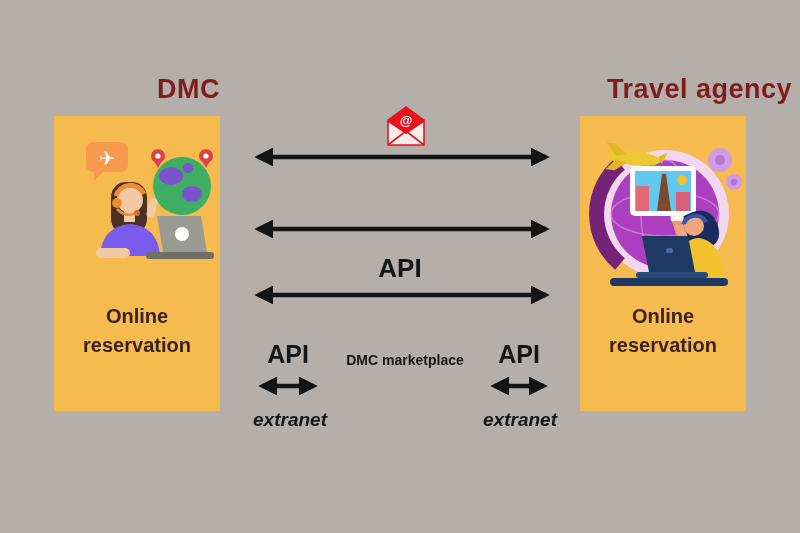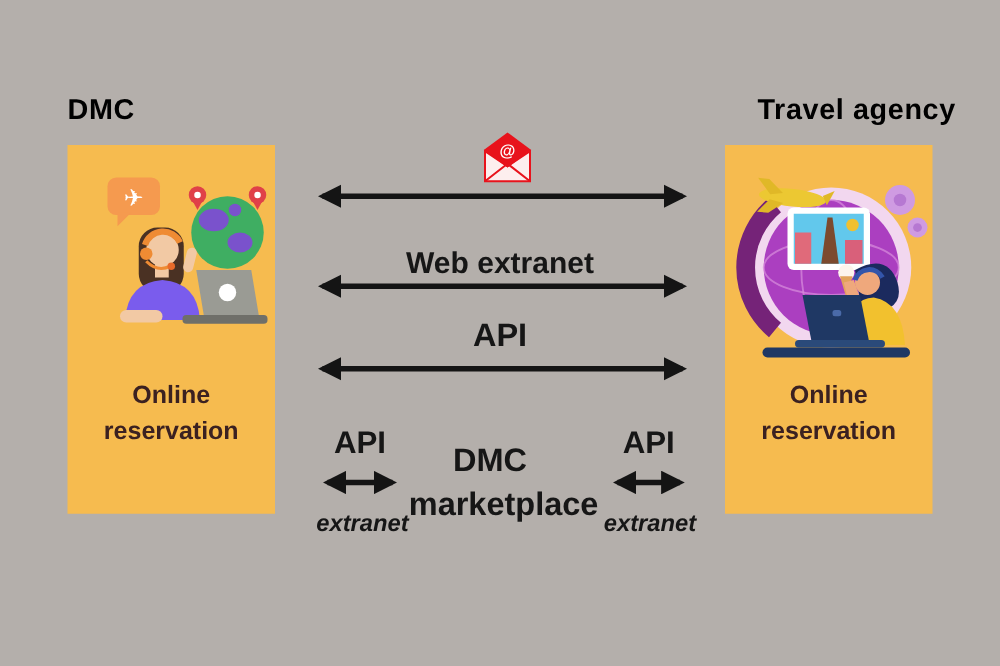--- a/index.html
+++ b/index.html
@@ -1,28 +1,28 @@
 <!DOCTYPE html>
 <html><head>
 <meta charset="utf-8">
 <style>
   html,body{margin:0;padding:0;}
   body{font-family:"Liberation Sans",sans-serif;background:#b4afab;}
   .canvas{position:relative;width:800px;height:533px;background:#b4afab;overflow:hidden;}
   .abs{position:absolute;}
-  .entity-title{font-size:23px;font-weight:bold;color:#000000;text-align:left;letter-spacing:.5px;}
+  .entity-title{font-size:27px;font-weight:bold;color:#7f1d1d;text-align:right;letter-spacing:.5px;}
   .entity-box{background:#f6bb4f;width:166px;height:295px;}
   .box-label{position:absolute;left:0;right:0;top:186px;padding:0 20px;text-align:center;
              font-size:20px;font-weight:bold;color:#3b2121;line-height:1.45;}
   .channel-label{font-weight:bold;color:#161616;text-align:center;}
   .lbl-web{left:250px;top:197px;width:300px;font-size:24px;}
   .lbl-api-mid{left:250px;top:253px;width:300px;font-size:26px;}
   .lbl-api-sm{width:100px;font-size:25px;top:340px;}
   .lbl-extranet{width:110px;font-size:19px;top:409px;font-style:italic;}
-  .lbl-marketplace{left:327px;top:351px;width:130px;font-size:26px;line-height:1.35;}
+  .lbl-marketplace{left:340px;top:351px;width:130px;font-size:14px;line-height:1.35;}
   svg{display:block;}
 </style>
 </head>
 <body>
 
 <div class="canvas">
 
   <div class="abs entity-title" style="left:54px;top:74px;width:166px;">DMC</div>
   <div class="abs entity-title" style="left:570px;top:74px;width:186px;margin-left:36px;">Travel agency</div>
 
@@ -128,21 +128,20 @@
         <path d="M0,0 L10,5 L0,10 Z" fill="#141414"></path>
       </marker>
     </defs>
     <line x1="258" y1="157" x2="546" y2="157" stroke="#141414" stroke-width="4.5" marker-start="url(#ah)" marker-end="url(#ah)"></line>
     <line x1="258" y1="229" x2="546" y2="229" stroke="#141414" stroke-width="4.5" marker-start="url(#ah)" marker-end="url(#ah)"></line>
     <line x1="258" y1="295" x2="546" y2="295" stroke="#141414" stroke-width="4.5" marker-start="url(#ah)" marker-end="url(#ah)"></line>
     <line x1="262" y1="386" x2="314" y2="386" stroke="#141414" stroke-width="4.5" marker-start="url(#ah)" marker-end="url(#ah)"></line>
     <line x1="494" y1="386" x2="544" y2="386" stroke="#141414" stroke-width="4.5" marker-start="url(#ah)" marker-end="url(#ah)"></line>
   </svg>
 
-  <div class="abs channel-label lbl-web">Web extranet</div>
   <div class="abs channel-label lbl-api-mid">API</div>
 
   <div class="abs channel-label lbl-api-sm" style="left:238px;">API</div>
   <div class="abs channel-label lbl-extranet" style="left:235px;">extranet</div>
   <div class="abs channel-label lbl-marketplace">DMC marketplace</div>
   <div class="abs channel-label lbl-api-sm" style="left:469px;">API</div>
   <div class="abs channel-label lbl-extranet" style="left:465px;">extranet</div>
 
 </div>
 

